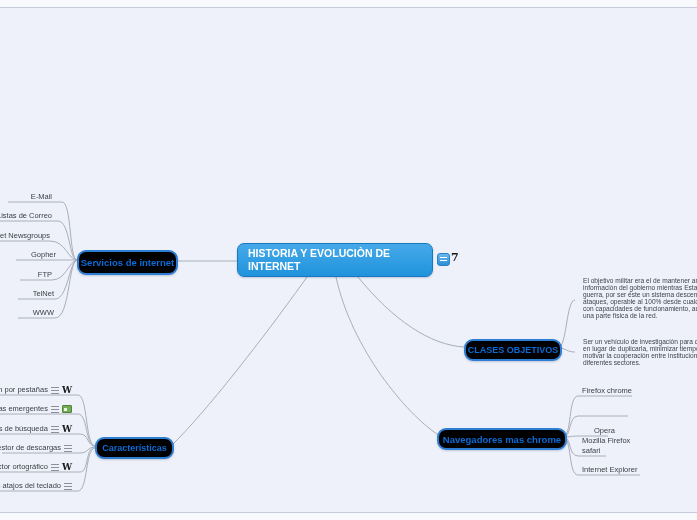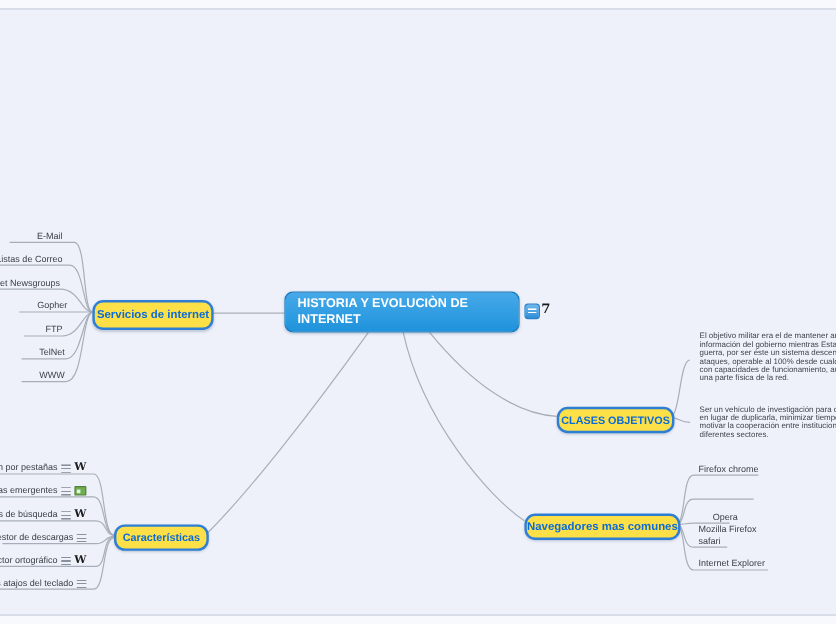--- a/index.html
+++ b/index.html
@@ -8,21 +8,21 @@
     background:#eef1fa;
     font-family:"Liberation Sans","DejaVu Sans",sans-serif;
   }
   .edge-strip{position:absolute;left:0;width:697px;height:7px;background:#f7f9fd;}
   .edge-strip.top{top:0;border-bottom:1px solid #c3cadb;}
   .edge-strip.bottom{bottom:0;border-top:1px solid #c3cadb;}
   svg.links{position:absolute;left:0;top:0;pointer-events:none;}
   svg.links path{stroke:#a8aeb9;stroke-width:1;fill:none;}
 
   .topic{
-    position:absolute;background:#fde047;border:2px solid #2e7fd4;border-radius:9px;
+    position:absolute;background:#000000;border:2px solid #2e7fd4;border-radius:9px;
     display:flex;align-items:center;justify-content:center;
     color:#0b6bd7;font-weight:bold;white-space:nowrap;
     box-shadow:0 1px 2px rgba(60,80,120,.25);
   }
   .topic.central{
     background:linear-gradient(#46a9e9,#1f93dc);
     border:1px solid #1679bd;border-radius:7px;
     color:#fff;justify-content:flex-start;
     padding:4px 10px;box-sizing:border-box;
     font-size:10.5px;line-height:13px;white-space:normal;text-align:left;
@@ -110,21 +110,21 @@
 
 <div class="topic" style="left:77px;top:250px;width:97px;height:21px;font-size:9.5px;">
   <span>Servicios de internet</span>
 </div>
 
 <div class="topic" style="left:464px;top:339px;width:94px;height:18px;font-size:9px;">
   <span>CLASES OBJETIVOS</span>
 </div>
 
 <div class="topic" style="left:437px;top:428px;width:126px;height:18px;font-size:9.5px;">
-  <span>Navegadores mas comunes</span>
+  <span>Navegadores mas chrome</span>
 </div>
 
 <div class="topic" style="left:95px;top:437px;width:75px;height:18px;font-size:9px;">
   <span>Características</span>
 </div>
 
 <div class="leaf" style="top:192px;right:645px;margin-left:47px;">E-Mail</div>
 <div class="leaf" style="top:211px;right:645px;">Listas de Correo</div>
 <div class="leaf" style="top:231px;right:647px;">Usenet Newsgroups</div>
 <div class="leaf" style="top:250px;right:641px;">Gopher</div>

